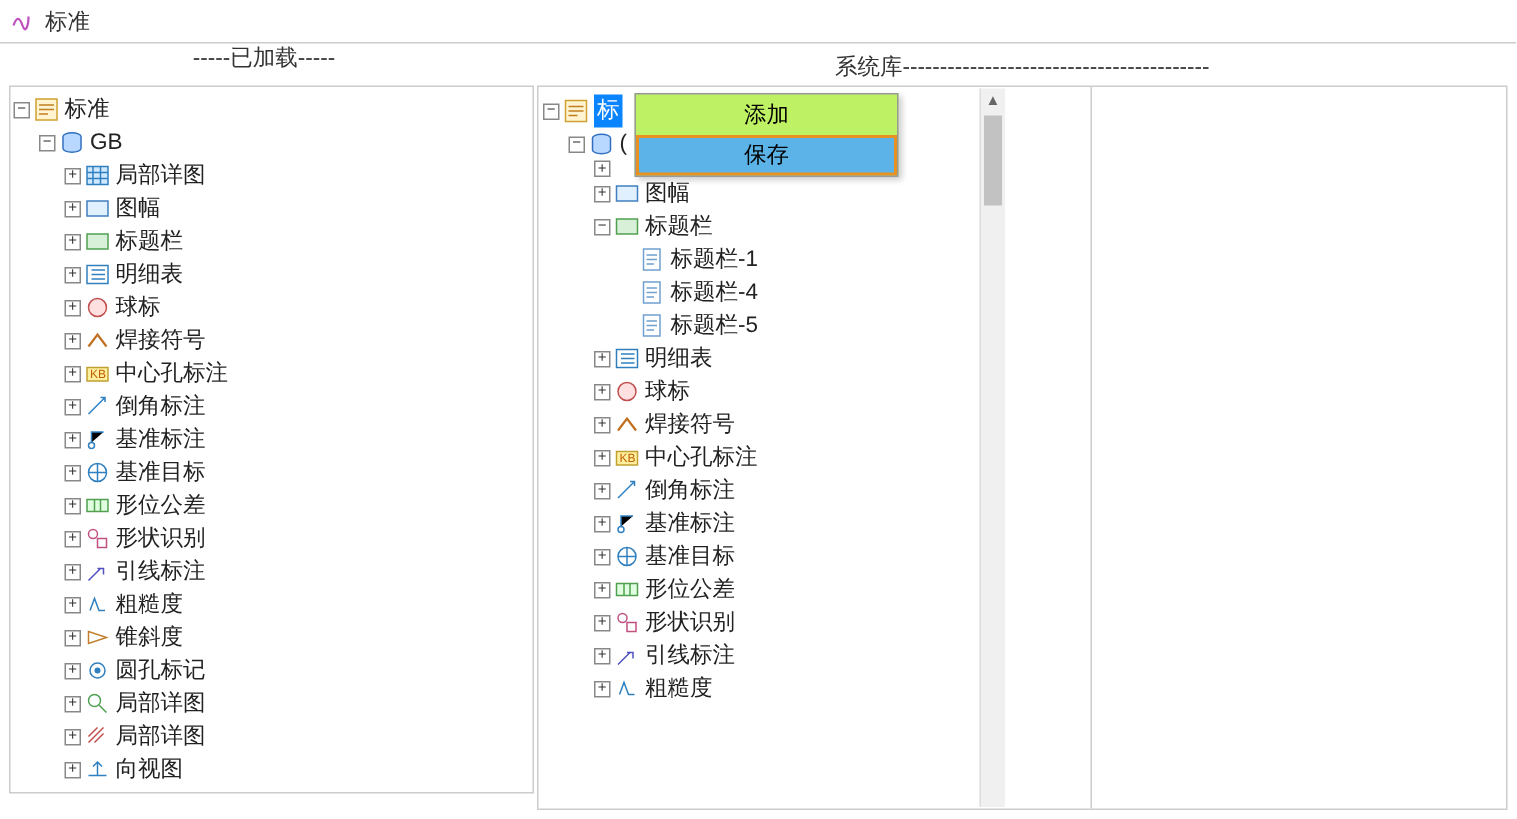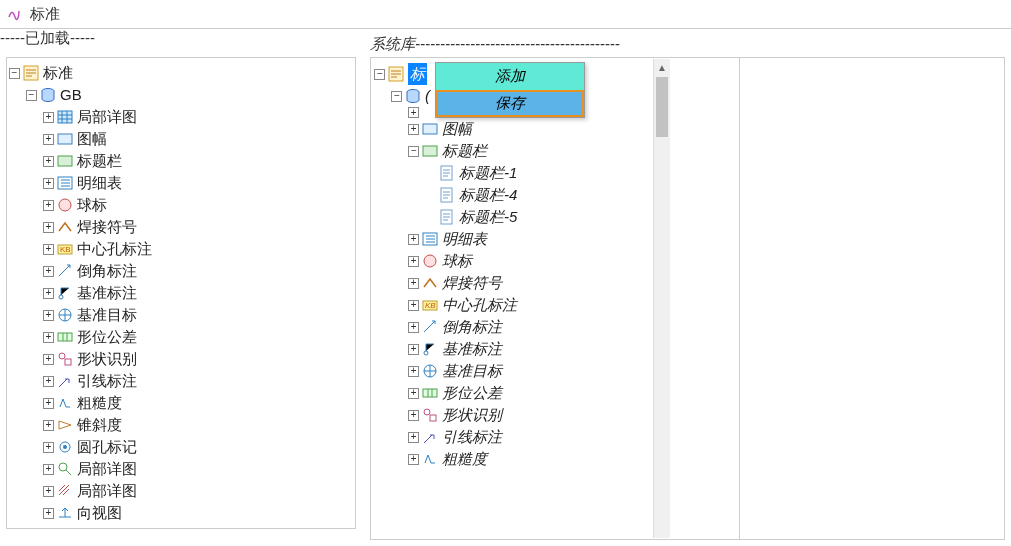--- a/index.html
+++ b/index.html
@@ -2,40 +2,40 @@
 <html><head>
   <meta charset="utf-8">
   <style>
     * { margin: 0; padding: 0; box-sizing: border-box; font-family: "Microsoft YaHei", "SimSun", sans-serif; }
     body { background: #fff; width: 1011px; height: 546px; overflow: hidden; font-size: 15px; }
     .titlebar { height: 28px; display: flex; align-items: center; padding-left: 6px; }
     .titlebar .app-icon { width: 18px; height: 18px; margin-right: 6px; }
     .titlebar .title { color: #333; }
     .main { display: flex; border-top: 1px solid #ccc; height: 518px; }
     .panel-left { width: 350px; border: 1px solid #ccc; margin: 6px 2px 6px 6px; display: flex; flex-direction: column; }
-    .panel-right-wrap { flex: 1; display: flex; flex-direction: column; margin: 6px 6px 6px 18px; font-style: italic; }
-    .panel-header-row { text-align: left; color: #333; padding: 0 0 3px 0; }
+    .panel-right-wrap { flex: 1; display: flex; flex-direction: column; margin: 6px 6px 6px 6px; }
+    .panel-header-row { text-align: center; color: #333; padding: 0 0 3px 0; }
     .panel-right { flex: 1; border: 1px solid #ccc; position: relative; }
     .tree { padding: 4px 2px; overflow: hidden; height: 100%; }
     .tree-node { white-space: nowrap; line-height: 22px; display: flex; align-items: center; }
     .expander { width: 11px; height: 11px; border: 1px solid #888; display: inline-flex; align-items: center; justify-content: center; font-size: 10px; line-height: 1; color: #333; margin-right: 3px; cursor: pointer; user-select: none; background: #fff; }
     .expander.spacer { border: none; background: none; }
     .icon { width: 16px; height: 16px; display: inline-block; margin-right: 4px; vertical-align: middle; flex-shrink: 0; }
     .node-label { color: #222; }
     .node-label.sel { background: #0a84ff; color: #fff; padding: 0 2px; }
     .depth-pad { display: inline-block; flex-shrink: 0; }
     
     .split { position: absolute; left: 368px; top: 0; bottom: 0; width: 1px; background: #ccc; }
     
     .systree-wrap { position: absolute; left: 1px; top: 1px; width: 328px; bottom: 1px; overflow: hidden; }
     .scrollbar-track { position: absolute; right: 334px; top: 1px; width: 17px; bottom: 1px; background: #f0f0f0; border-left: 1px solid #ddd; }
     .scrollbar-thumb { background: #c2c2c2; margin: 1px 2px; height: 60px; }
     .scrollbar-arrow { height: 17px; display: flex; align-items: center; justify-content: center; color: #666; font-size: 10px; }
     
-    .context-menu { position: absolute; background: #5eead4; border: 1px solid #999; box-shadow: 2px 2px 4px rgba(0,0,0,0.2); z-index: 100; width: 150px; }
+    .context-menu { position: absolute; background: #bef264; border: 1px solid #999; box-shadow: 2px 2px 4px rgba(0,0,0,0.2); z-index: 100; width: 176px; }
     .menu-item { padding: 4px 0; text-align: center; cursor: pointer; }
     .menu-item.hover { background: #5cb3e8; border: 2px solid #e89020; padding: 2px 0; }
   </style>
 </head>
 <body>
 
 <svg width="0" height="0" style="position:absolute">
   <defs>
     <g id="i-std">
         <rect x="1" y="1" width="14" height="14" fill="#fff3d0" stroke="#d0a030"></rect>

